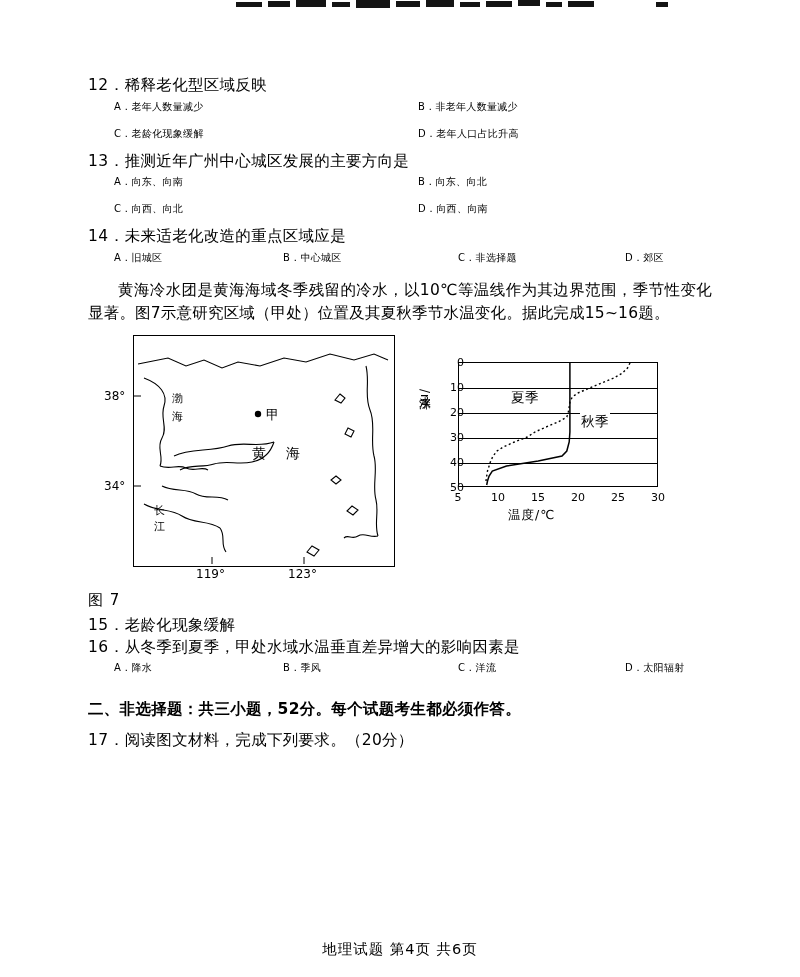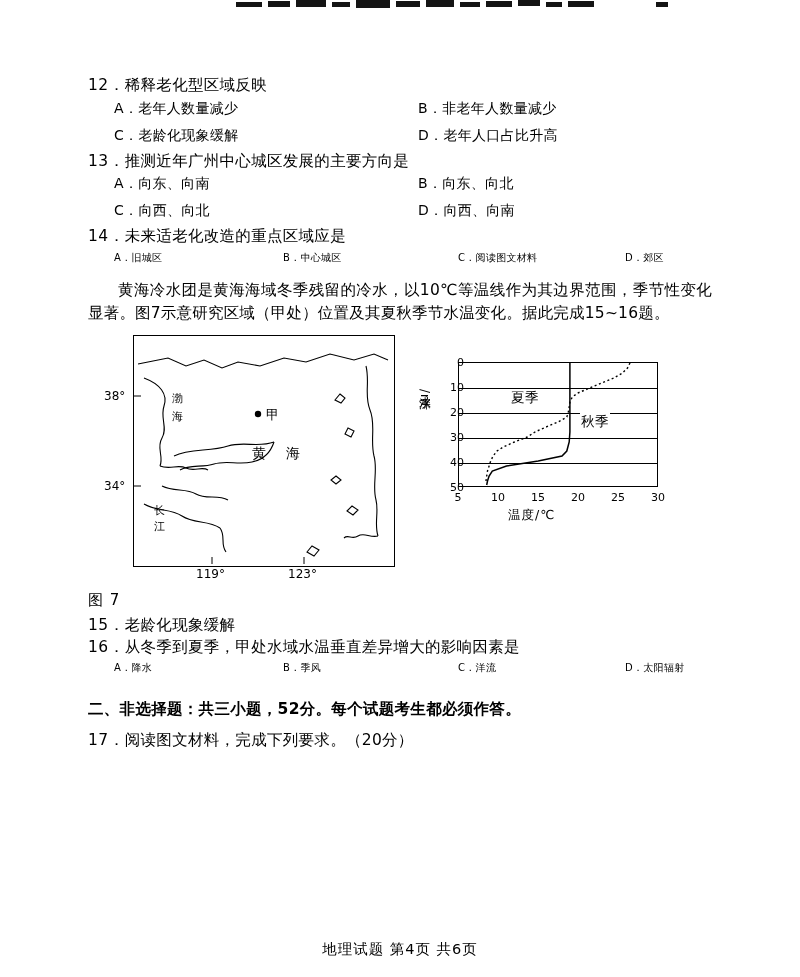--- a/index.html
+++ b/index.html
@@ -47,21 +47,21 @@
     white-space: nowrap;
     letter-spacing: 0.3px;
   }
   .q-num {
     letter-spacing: 0.5px;
   }
   .opts2 {
     position: relative;
     height: 24px;
     margin: 0 0 3px 0;
-    font-size: 14px;
+    font-size: 10px;
   }
   .opts2 .o {
     position: absolute;
     white-space: nowrap;
     letter-spacing: 0.3px;
   }
   .opts2 .oA { left: 26px; }
   .opts2 .oB { left: 330px; }
   .opts4 {
     position: relative;
@@ -236,21 +236,21 @@
       <span class="o oA">C．向西、向北</span>
       <span class="o oB">D．向西、向南</span>
     </div>
 
     <div class="q-line">
       <span class="q-num">14．</span><span>未来适老化改造的重点区域应是</span>
     </div>
     <div class="opts4">
       <span class="o p1">A．旧城区</span>
       <span class="o p2">B．中心城区</span>
-      <span class="o p3">C．阅读图文材料</span>
+      <span class="o p3">C．非选择题</span>
       <span class="o p4">D．郊区</span>
     </div>
 
     <div class="para">黄海冷水团是黄海海域冬季残留的冷水，以10℃等温线作为其边界范围，季节性变化显著。图7示意研究区域（甲处）位置及其夏秋季节水温变化。据此完成15~16题。</div>
 
     <div class="fig-wrap">
 
       <div class="map-box">
         <svg width="258" height="228" viewBox="0 0 258 228">
 

